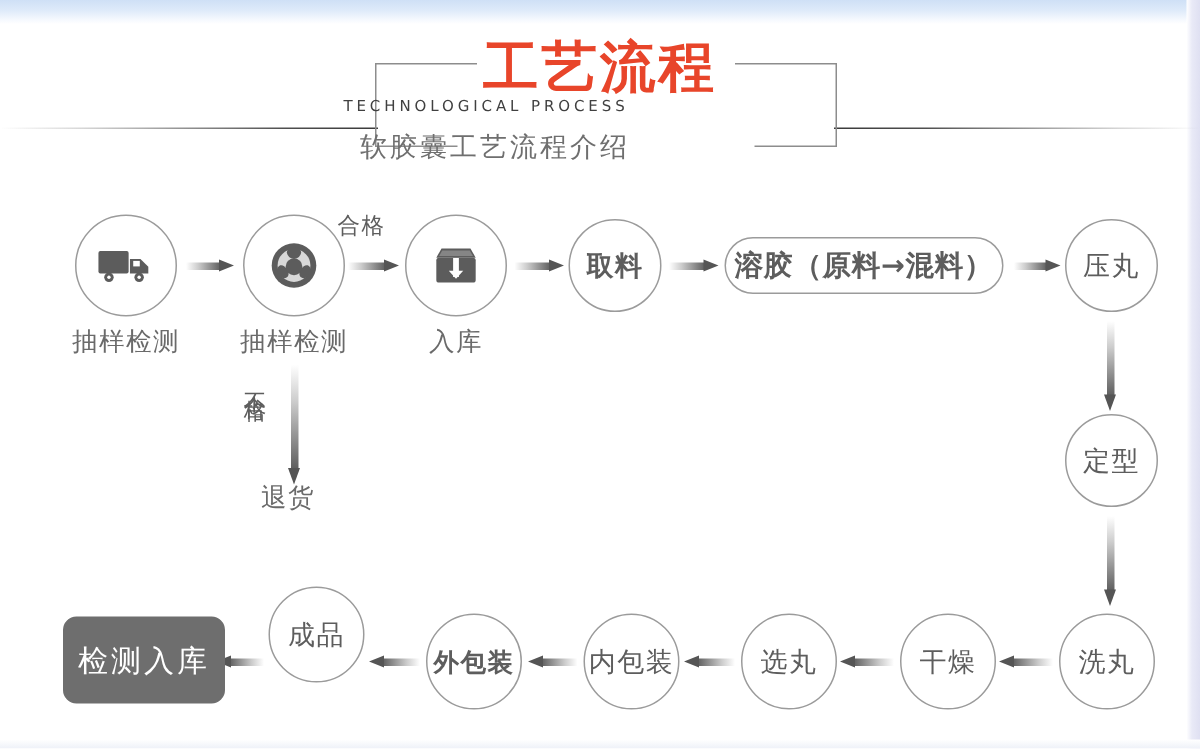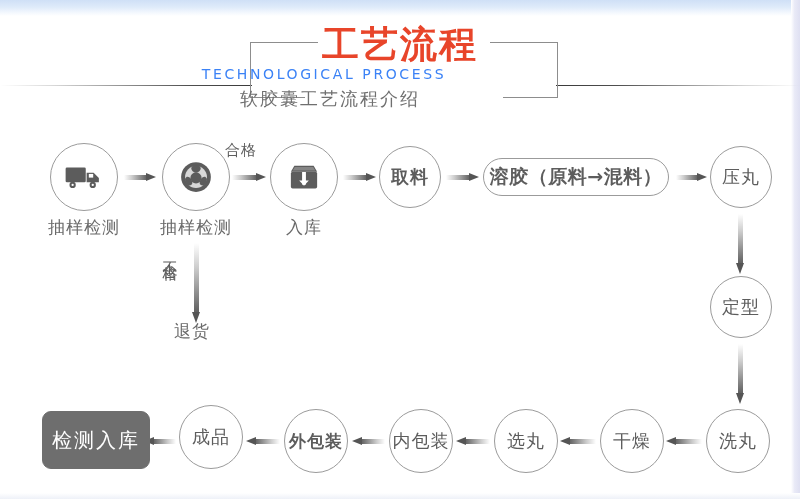--- a/index.html
+++ b/index.html
@@ -29,21 +29,21 @@
     background:linear-gradient(270deg,rgba(90,90,90,0) 0%,rgba(90,90,90,.25) 22%,rgba(60,60,60,.9) 75%,#3a3a3a 100%);}
   .hdr-box{position:absolute;left:250px;top:28px;width:308px;height:56px;
     border:1px solid #8d8d8d;box-sizing:border-box;}
   .hdr-box-mask-t{position:absolute;left:318px;top:25px;width:172px;height:7px;background:#fff;}
   .hdr-box-mask-b{position:absolute;left:305px;top:80px;width:198px;height:8px;background:#fff;}
 
   .hdr-title{position:absolute;left:0;top:12px;width:800px;text-align:center;
     font-size:37px;font-weight:bold;color:#e8452a;letter-spacing:2px;line-height:1;
     font-family:"DejaVu Sans","Liberation Sans",sans-serif;}
   .hdr-sub{position:absolute;left:0;top:53px;width:648px;text-align:center;
-    font-size:14px;color:#3b82f6;letter-spacing:2.6px;line-height:1;}
+    font-size:10px;color:#404040;letter-spacing:2.6px;line-height:1;}
   .hdr-sub2{position:absolute;left:0;top:76px;width:660px;text-align:center;
     font-size:18px;color:#6f6f6f;letter-spacing:2px;line-height:1;}
 
   
   .oem{position:absolute;left:196px;top:232px;width:500px;height:170px;
     font-size:190px;font-weight:bold;line-height:170px;letter-spacing:6px;
     text-align:center;
     -webkit-background-clip:text;background-clip:text;color:transparent;
     background-image:
       radial-gradient(ellipse 60px 44px at 14% 22%, #c8ef5e 0%, #8fd424 55%, #66ad10 100%),
@@ -242,21 +242,21 @@
 
   <div class="node circ" style="left:284px;top:409px;width:64px;height:64px;font-size:17px;font-weight:bold;">
     <span>外包装</span>
   </div>
 
   <div class="arr left" style="left:246px;top:437px;width:34px;">
     <span class="tail"></span>
       <span class="head"></span>
   </div>
 
-  <div class="node circ" style="left:179px;top:405px;width:64px;height:64px;">
+  <div class="node circ" style="left:179px;top:391px;width:64px;height:64px;">
     <span>成品</span>
   </div>
 
   <div class="arr left" style="left:144px;top:437px;width:32px;">
     <span class="tail"></span>
       <span class="head"></span>
   </div>
 
   <div class="node filled" style="left:42px;top:411px;width:108px;height:58px;">
     <span>检测入库</span>

